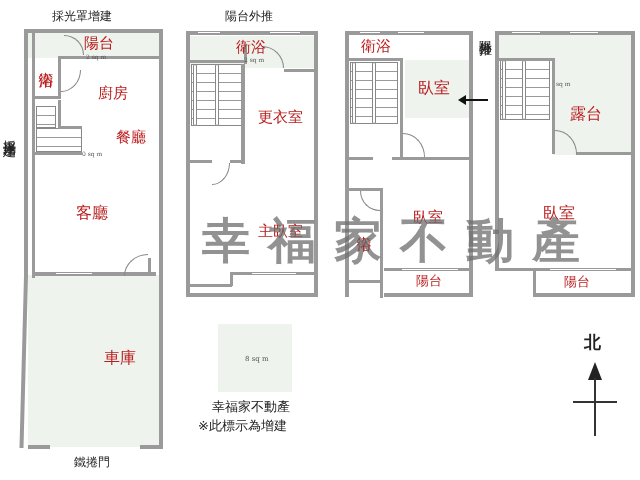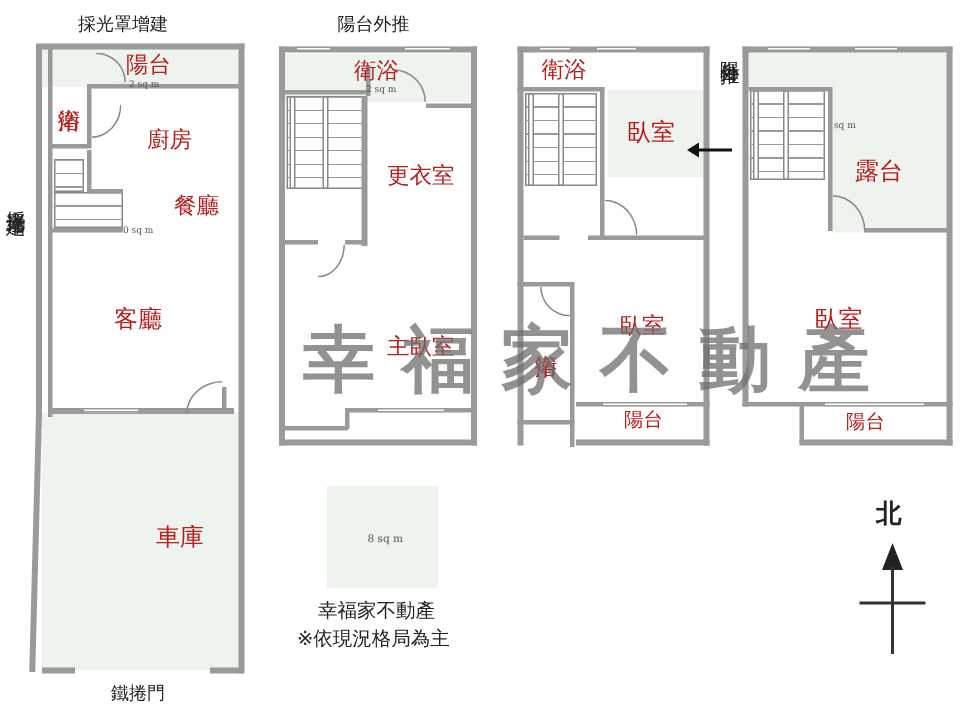--- a/index.html
+++ b/index.html
@@ -167,21 +167,21 @@
   <div class="room-label" style="left:543px;top:205px;font-size:16px;">臥室</div>
   <div class="room-label small" style="left:564px;top:275px;">陽台</div>
 </div>
 
 <div class="watermark" style="left:158px;top:216px;">幸福家不動產</div>
 
 <div>
   <div class="shade" style="left:218px;top:324px;width:74px;height:68px;"></div>
   <div class="area" style="left:245px;top:355px;font-size:7px;">8 sq m</div>
   <div class="note" style="left:212px;top:398px;font-size:13px;">幸福家不動產</div>
-  <div class="note" style="left:198px;top:417px;font-size:13px;">※依現況格局為主</div>
+  <div class="note" style="left:198px;top:417px;font-size:13px;">※此標示為增建</div>
 </div>
 
 <div>
   <div class="abs" style="left:584px;top:331px;font-size:17px;font-weight:bold;">北</div>
   <div class="abs" style="left:588px;top:362px;width:0;height:0;border-left:7px solid transparent;border-right:7px solid transparent;border-bottom:18px solid #222;"></div>
   <div class="abs" style="left:594px;top:378px;width:2px;height:58px;background:#333;"></div>
   <div class="abs" style="left:573px;top:401px;width:44px;height:2px;background:#333;"></div>
 </div>
 
 </body></html>

